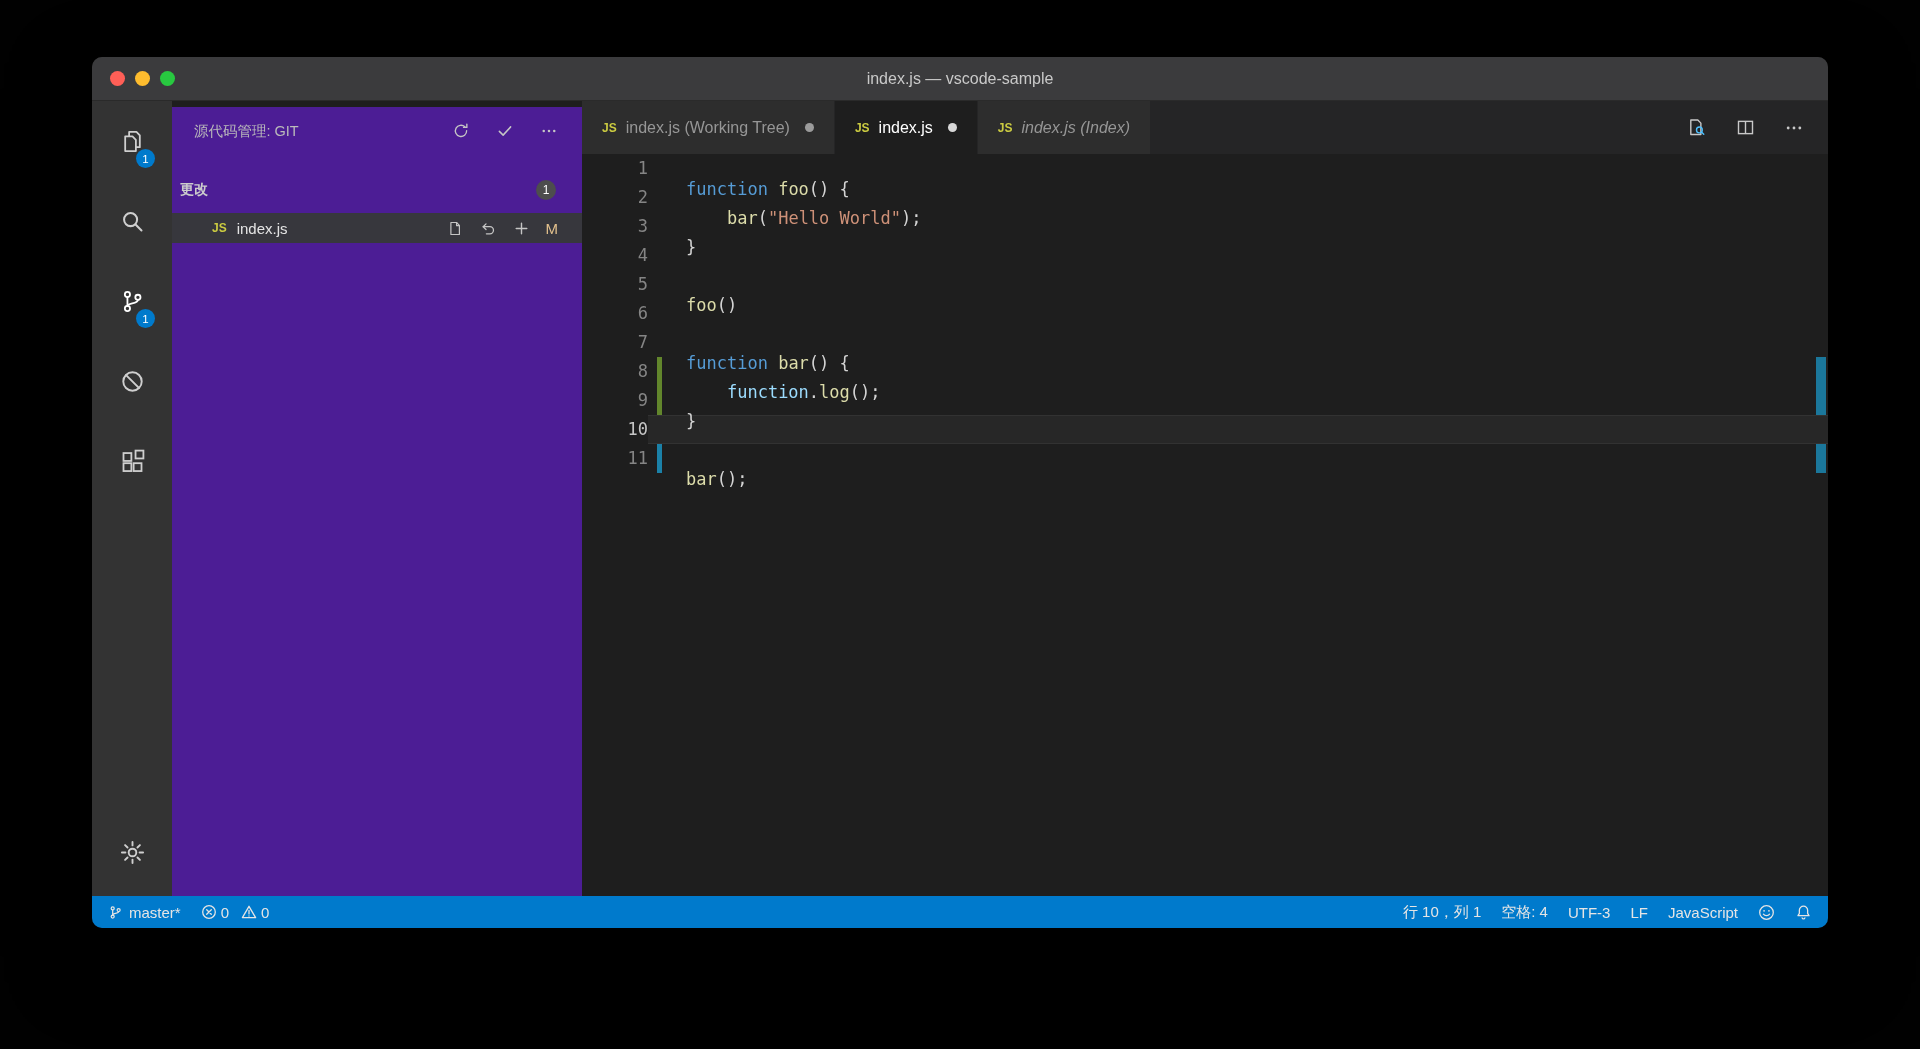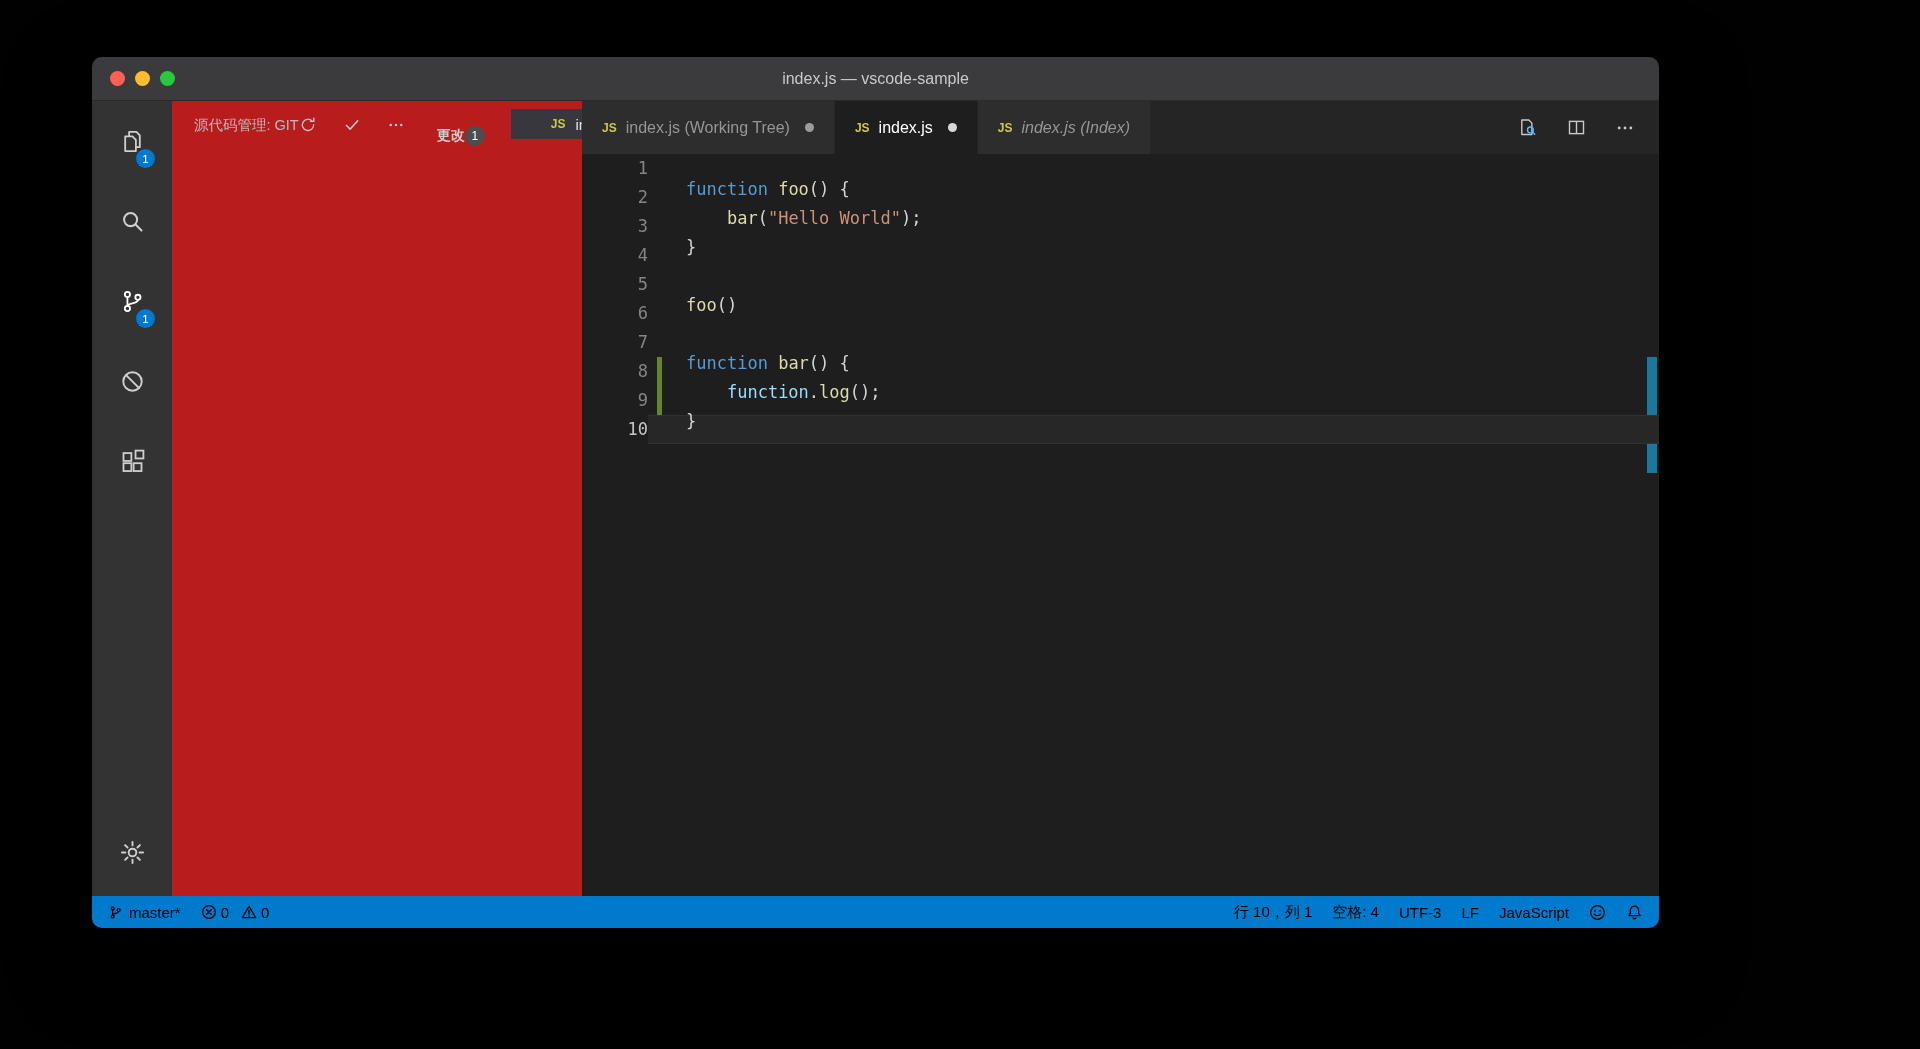--- a/index.html
+++ b/index.html
@@ -10,41 +10,41 @@
     --modified-file:#e2c08d;
     --tok-kw:#569cd6;
     --tok-fn:#dcdcaa;
     --tok-str:#ce9178;
     --tok-var:#9cdcfe;
     --tok-pl:#d4d4d4;
   }
   *{margin:0;padding:0;box-sizing:border-box;}
   html,body{width:1920px;height:1049px;background:#000;font-family:"Liberation Sans","DejaVu Sans",sans-serif;}
   .stage{position:relative;width:1920px;height:1049px;background:#010101;overflow:hidden;}
-  .window{position:absolute;left:92px;top:57px;width:1567px;height:871px;border-radius:10px;overflow:hidden;
+  .window{position:absolute;left:92px;top:57px;width:1736px;height:871px;border-radius:10px;overflow:hidden;
           display:flex;flex-direction:column;background:#1e1e1e;box-shadow:0 30px 80px rgba(0,0,0,.75);}
   
   .titlebar{flex:none;height:44px;background:#3b3b3d;border-bottom:1px solid #2a2a2a;
             display:flex;align-items:center;justify-content:center;position:relative;}
   .traffic{position:absolute;left:18px;top:0;height:100%;display:flex;align-items:center;gap:10px;}
   .tl{width:15px;height:15px;border-radius:50%;display:inline-block;}
   .tl.red{background:#ff5f57}.tl.yellow{background:#febc2e}.tl.green{background:#28c840}
   .wtitle{color:#c9c9c9;font-size:16px;}
   
   .main{flex:1;display:flex;min-height:0;}
   
   .activitybar{width:80px;flex:none;background:#333333;display:flex;flex-direction:column;align-items:center;}
   .ab-item{width:80px;height:80px;display:flex;align-items:center;justify-content:center;position:relative;color:#cfcfcf;cursor:pointer;}
   .ab-item.active{color:#ffffff;}
   .ab-badge{position:absolute;right:17px;bottom:13px;min-width:19px;height:19px;border-radius:10px;
             background:var(--accent);color:#fff;font-size:11.5px;display:flex;align-items:center;justify-content:center;padding:0 4px;}
   .ab-spacer{flex:1;}
   .ab-bottom{margin-bottom:4px;}
   
-  .sidebar{width:410px;flex:none;background:#b91c1c;display:flex;flex-direction:row;}
+  .sidebar{width:410px;flex:none;background:#4c1d95;display:flex;flex-direction:column;margin-top:6px;}
   .sb-header{height:48px;flex:none;display:flex;align-items:center;padding:0 24px 0 22px;}
   .sb-title{color:#bbbbbb;font-size:14.5px;white-space:nowrap;}
   .sb-actions{margin-left:auto;display:flex;align-items:center;gap:26px;color:#c5c5c5;}
   .sb-actions .icon-btn{display:flex;align-items:center;justify-content:center;cursor:pointer;}
   .commit-input{margin:2px 14px 0 22px;height:40px;flex:none;background:#3c3c3c;border:0;outline:none;border-radius:1px;
                 color:#cccccc;font-size:15px;padding:0 12px;font-family:inherit;}
   .commit-input::placeholder{color:#8a8a8a;}
   .sb-section{margin-top:20px;height:30px;flex:none;display:flex;align-items:center;padding:0 26px 0 8px;
               color:#cccccc;font-size:14px;font-weight:600;cursor:pointer;}
   .count-badge{margin-left:auto;background:var(--count-badge-bg);color:#ffffff;font-size:12px;font-weight:400;
@@ -77,21 +77,21 @@
   .ln-deco.added{background:var(--gutter-added);}
   .ln-deco.modified{background:var(--gutter-modified);}
   .ln-code{white-space:pre;padding-left:24px;color:var(--tok-pl);cursor:text;margin-top:21px;}
   .tok-kw{color:var(--tok-kw);} .tok-fn{color:var(--tok-fn);} .tok-str{color:var(--tok-str);}
   .tok-var{color:var(--tok-var);} .tok-pl{color:var(--tok-pl);}
   .overview-ruler{position:absolute;top:0;right:0;bottom:0;width:14px;}
   .ov-mark{position:absolute;right:2px;width:10px;opacity:.9;}
   .ov-mark.added{background:var(--gutter-modified);}   
   .ov-mark.modified{background:var(--gutter-modified);}
   
-  .statusbar{flex:none;height:32px;background:var(--accent);color:#000000;display:flex;align-items:center;
+  .statusbar{flex:none;height:32px;background:var(--accent);color:#e5e5e5;display:flex;align-items:center;
              padding:0 16px;font-size:15px;}
   .sbar-left{display:flex;align-items:center;gap:20px;}
   .sbar-right{margin-left:auto;display:flex;align-items:center;gap:20px;}
   .sbar-item{display:flex;align-items:center;gap:6px;cursor:pointer;white-space:nowrap;}
   .problems{gap:4px;}
   .problems .num{margin-right:8px;}
   svg{display:block;}
 </style>
 </head>
 <body>
@@ -326,20 +326,27 @@
                 <div class="ln-body">
                   <div class="ln-deco added"></div>
                   <div class="ln-code"><span class="tok-pl">}</span></div>
                 </div>
               </div>
               <div class="ln current">
                 <div class="ln-num">10</div>
                 <div class="ln-body">
                   <div class="ln-deco"></div>
                   <div class="ln-code"></div>
+                </div>
+              </div>
+              <div class="ln">
+                <div class="ln-num">11</div>
+                <div class="ln-body">
+                  <div class="ln-deco modified"></div>
+                  <div class="ln-code"><span class="tok-fn">bar</span><span class="tok-pl">();</span></div>
                 </div>
               </div>
             </div>
           <div class="overview-ruler">
               <div class="ov-mark added" style="top: 203px; height: 29px;"></div>
               <div class="ov-mark added" style="top: 232px; height: 29px;"></div>
               <div class="ov-mark modified" style="top: 290px; height: 29px;"></div>
             </div>
         </div>
       </div>

